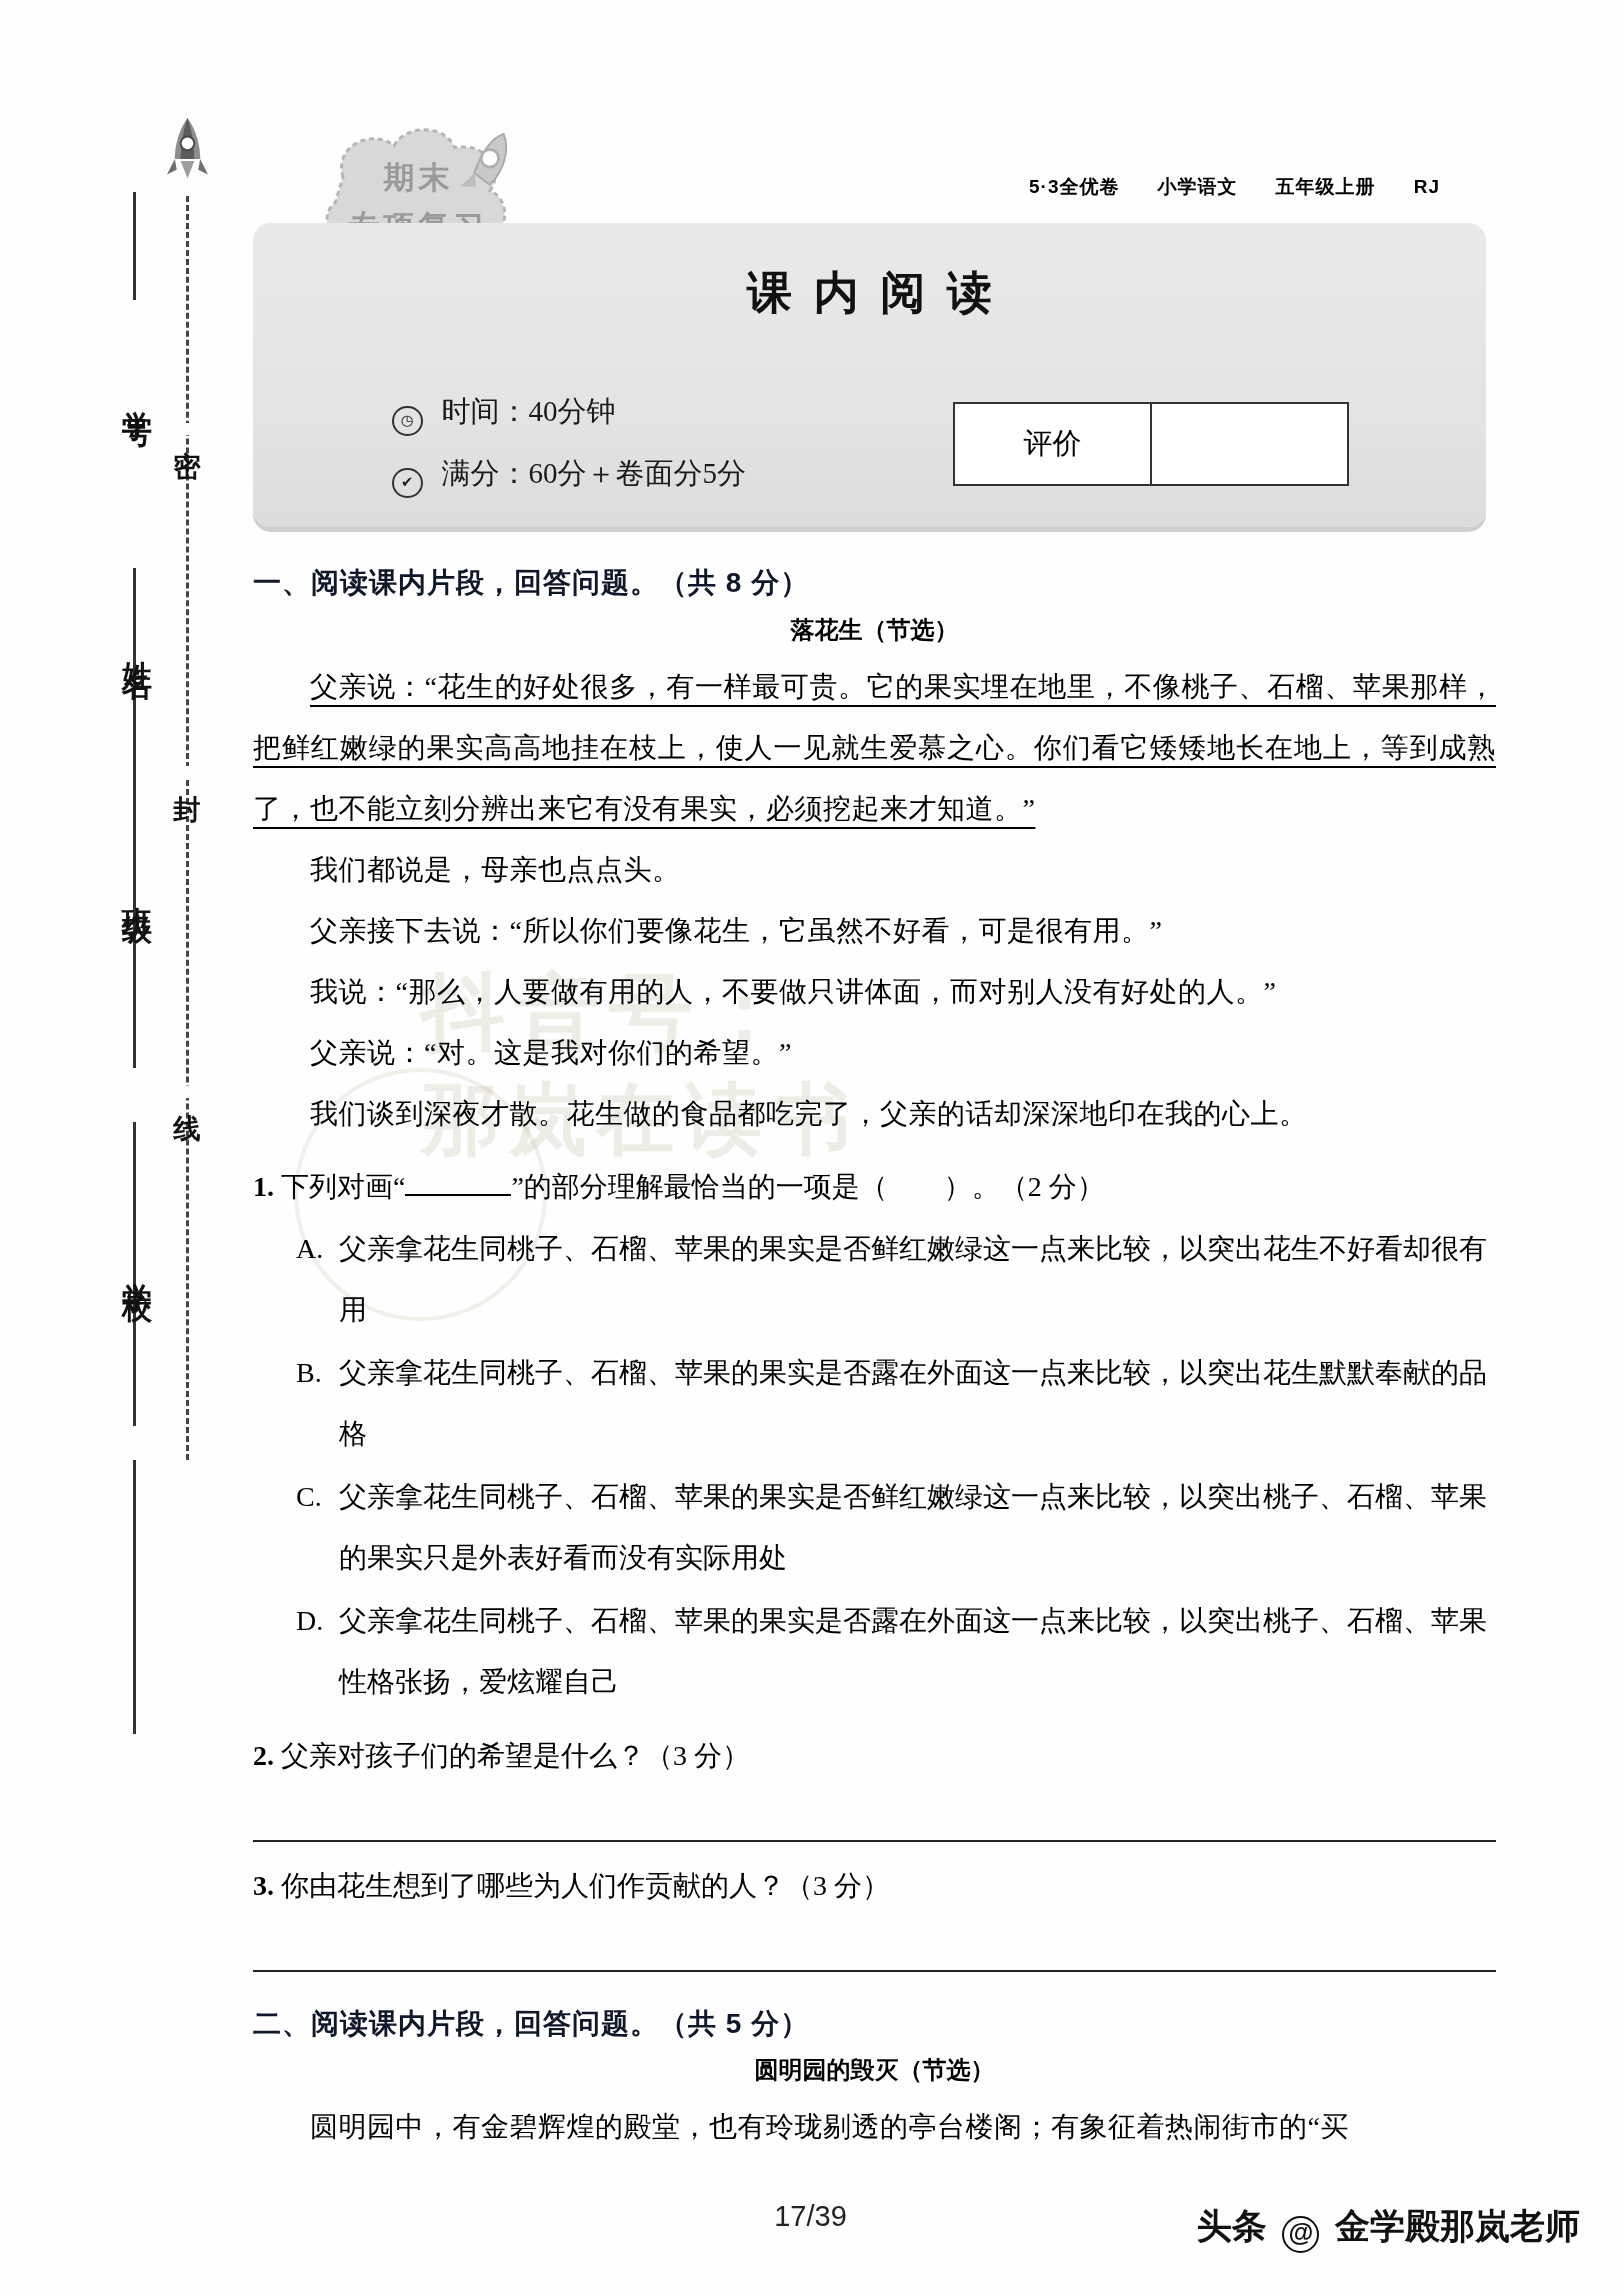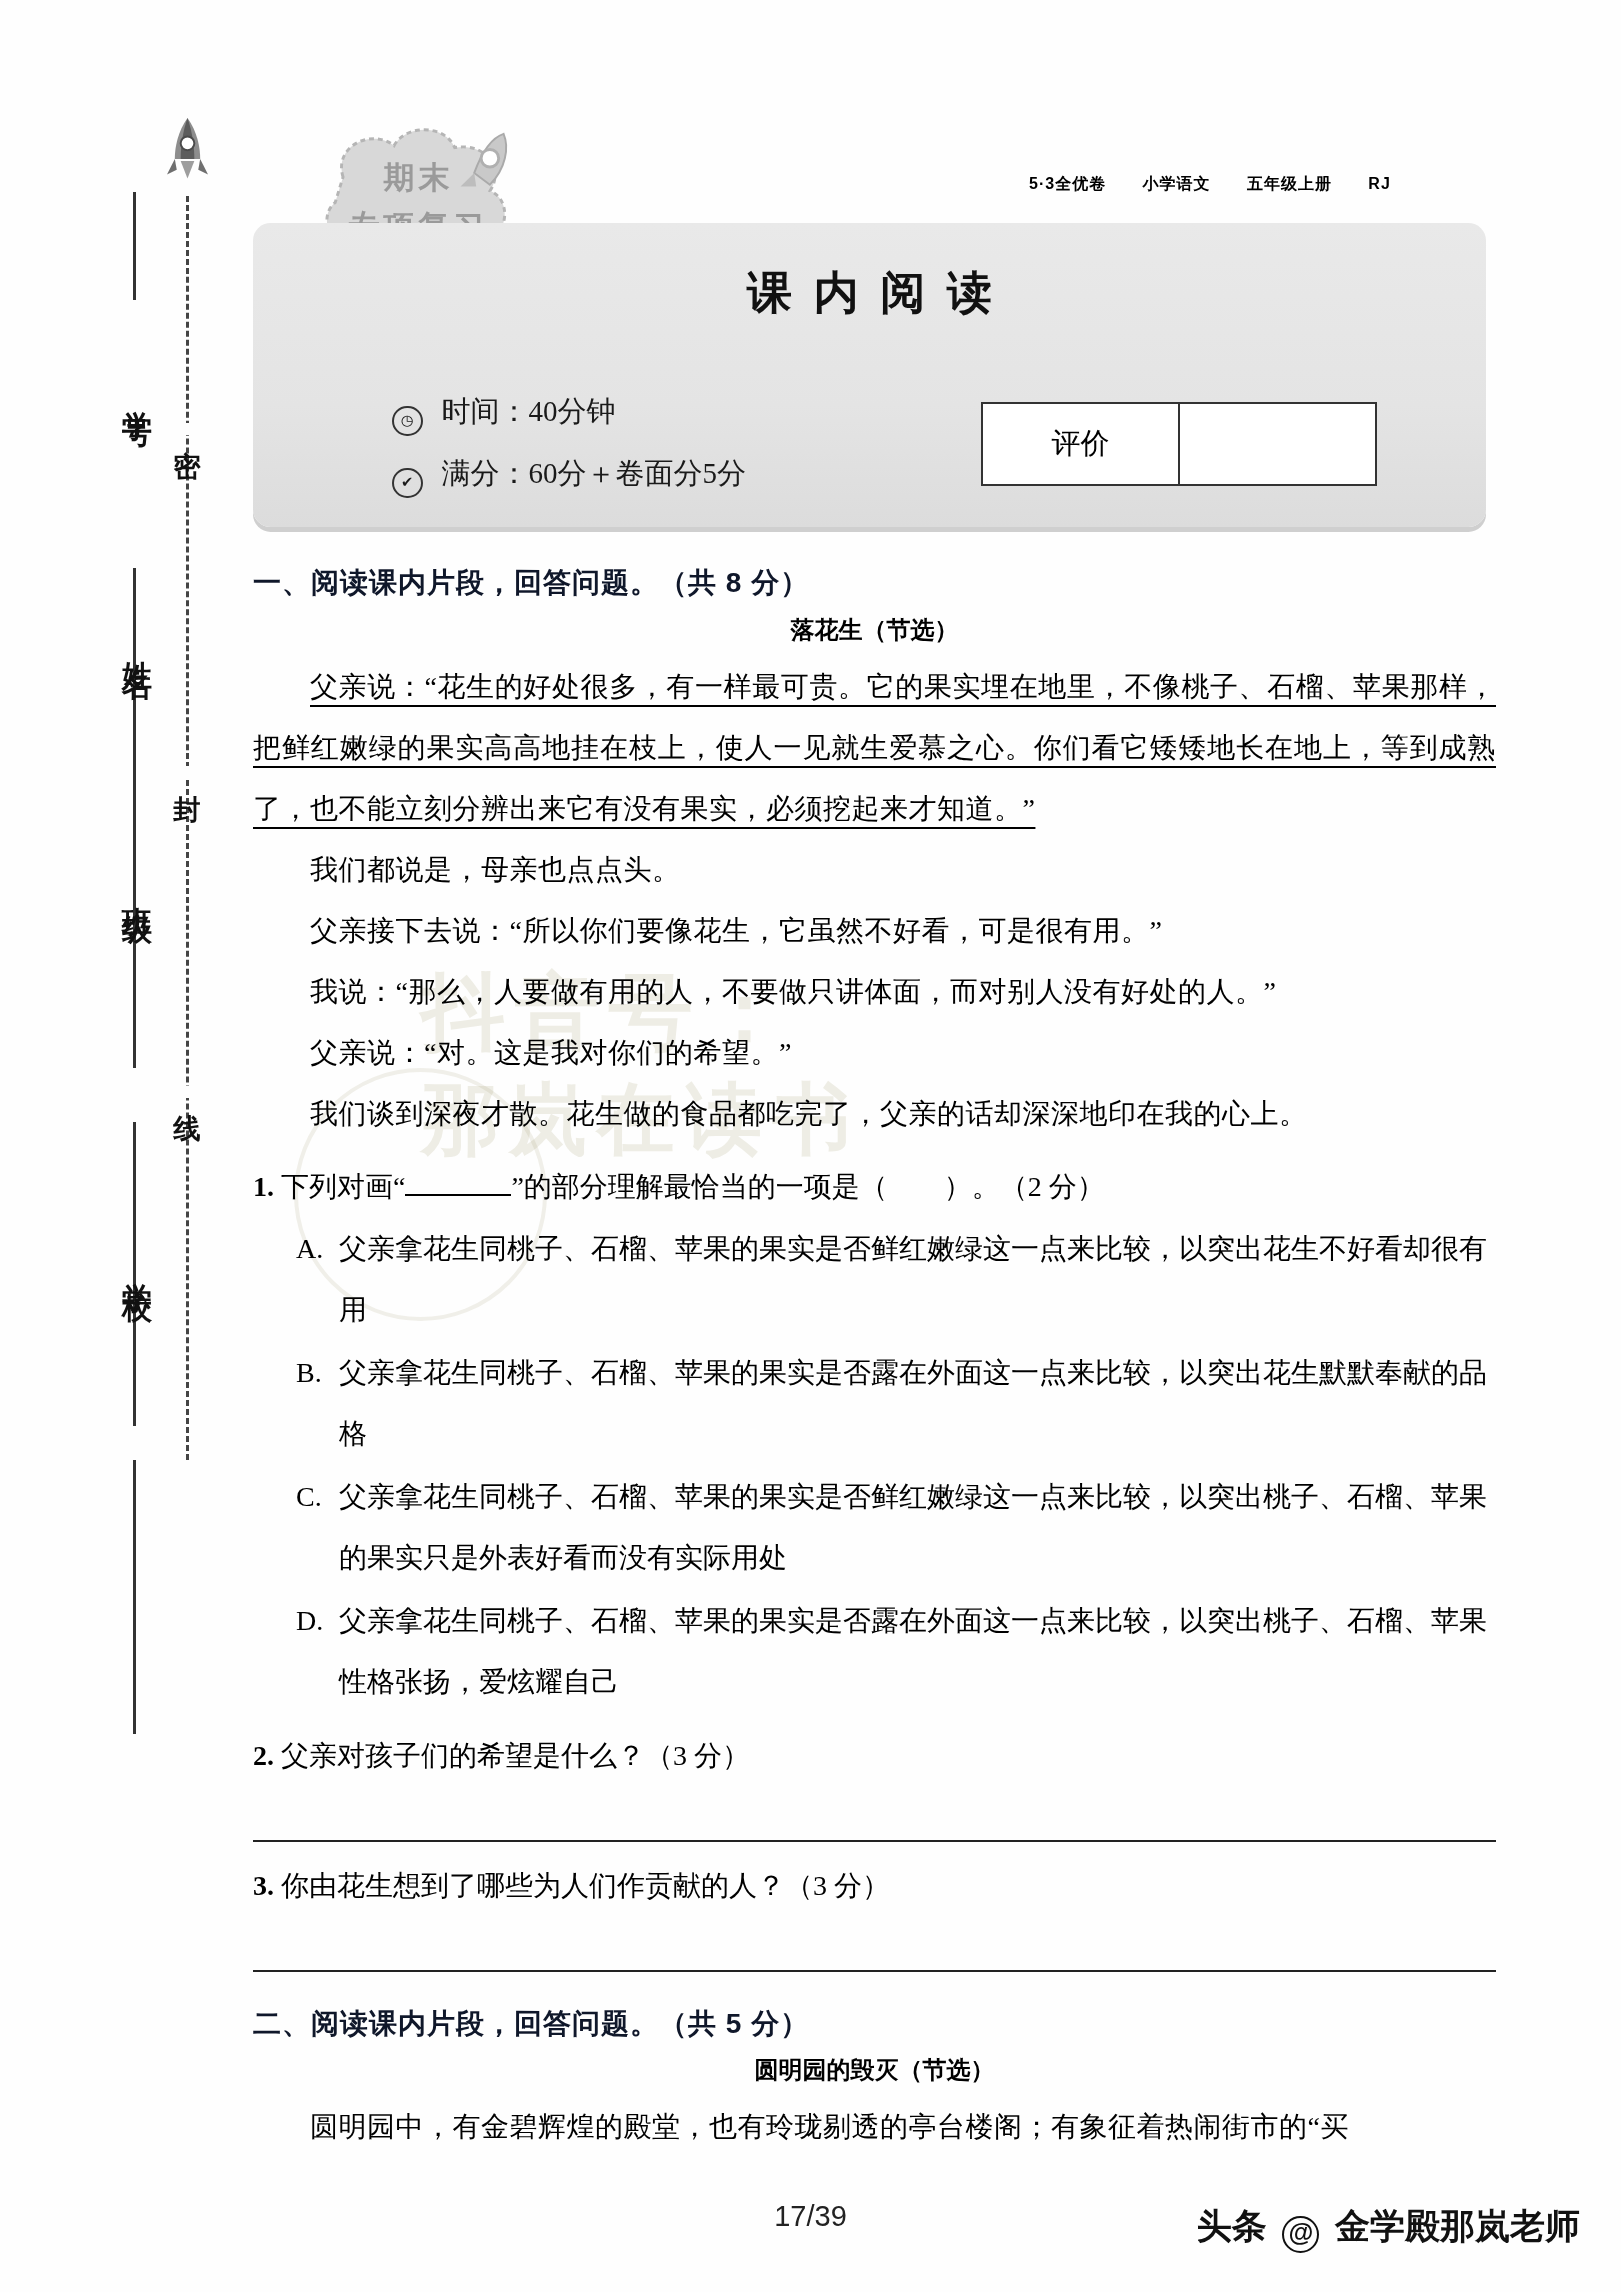--- a/index.html
+++ b/index.html
@@ -69,21 +69,21 @@
     width: 45px;
     height: 84px;
   }
 
   
   #banner-head {
     position: absolute;
     left: 1029px;
     top: 174px;
     font-family: "Liberation Sans", "DejaVu Sans", sans-serif;
-    font-size: 16px;
+    font-size: 19px;
     font-weight: bold;
     white-space: nowrap;
     letter-spacing: 1px;
   }
   #banner-head .sep { display:inline-block; width: 25.5px; }
 
   #gray-panel {
     position: absolute;
     left: 253px;
     top: 223px;
@@ -131,21 +131,20 @@
 
   #eval-box {
     position: absolute;
     left: 953px;
     top: 402px;
     width: 392px;
     height: 80px;
     border: 2px solid #333;
     background: #fff;
     display: flex;
-    margin-left: 28px;
   }
   #eval-box .cell {
     flex: 1;
     display: flex;
     align-items: center;
     justify-content: center;
     font-size: 29px;
     font-family: "Liberation Serif", "DejaVu Serif", serif;
   }
   #eval-box .cell.first { border-right: 2px solid #333; }

